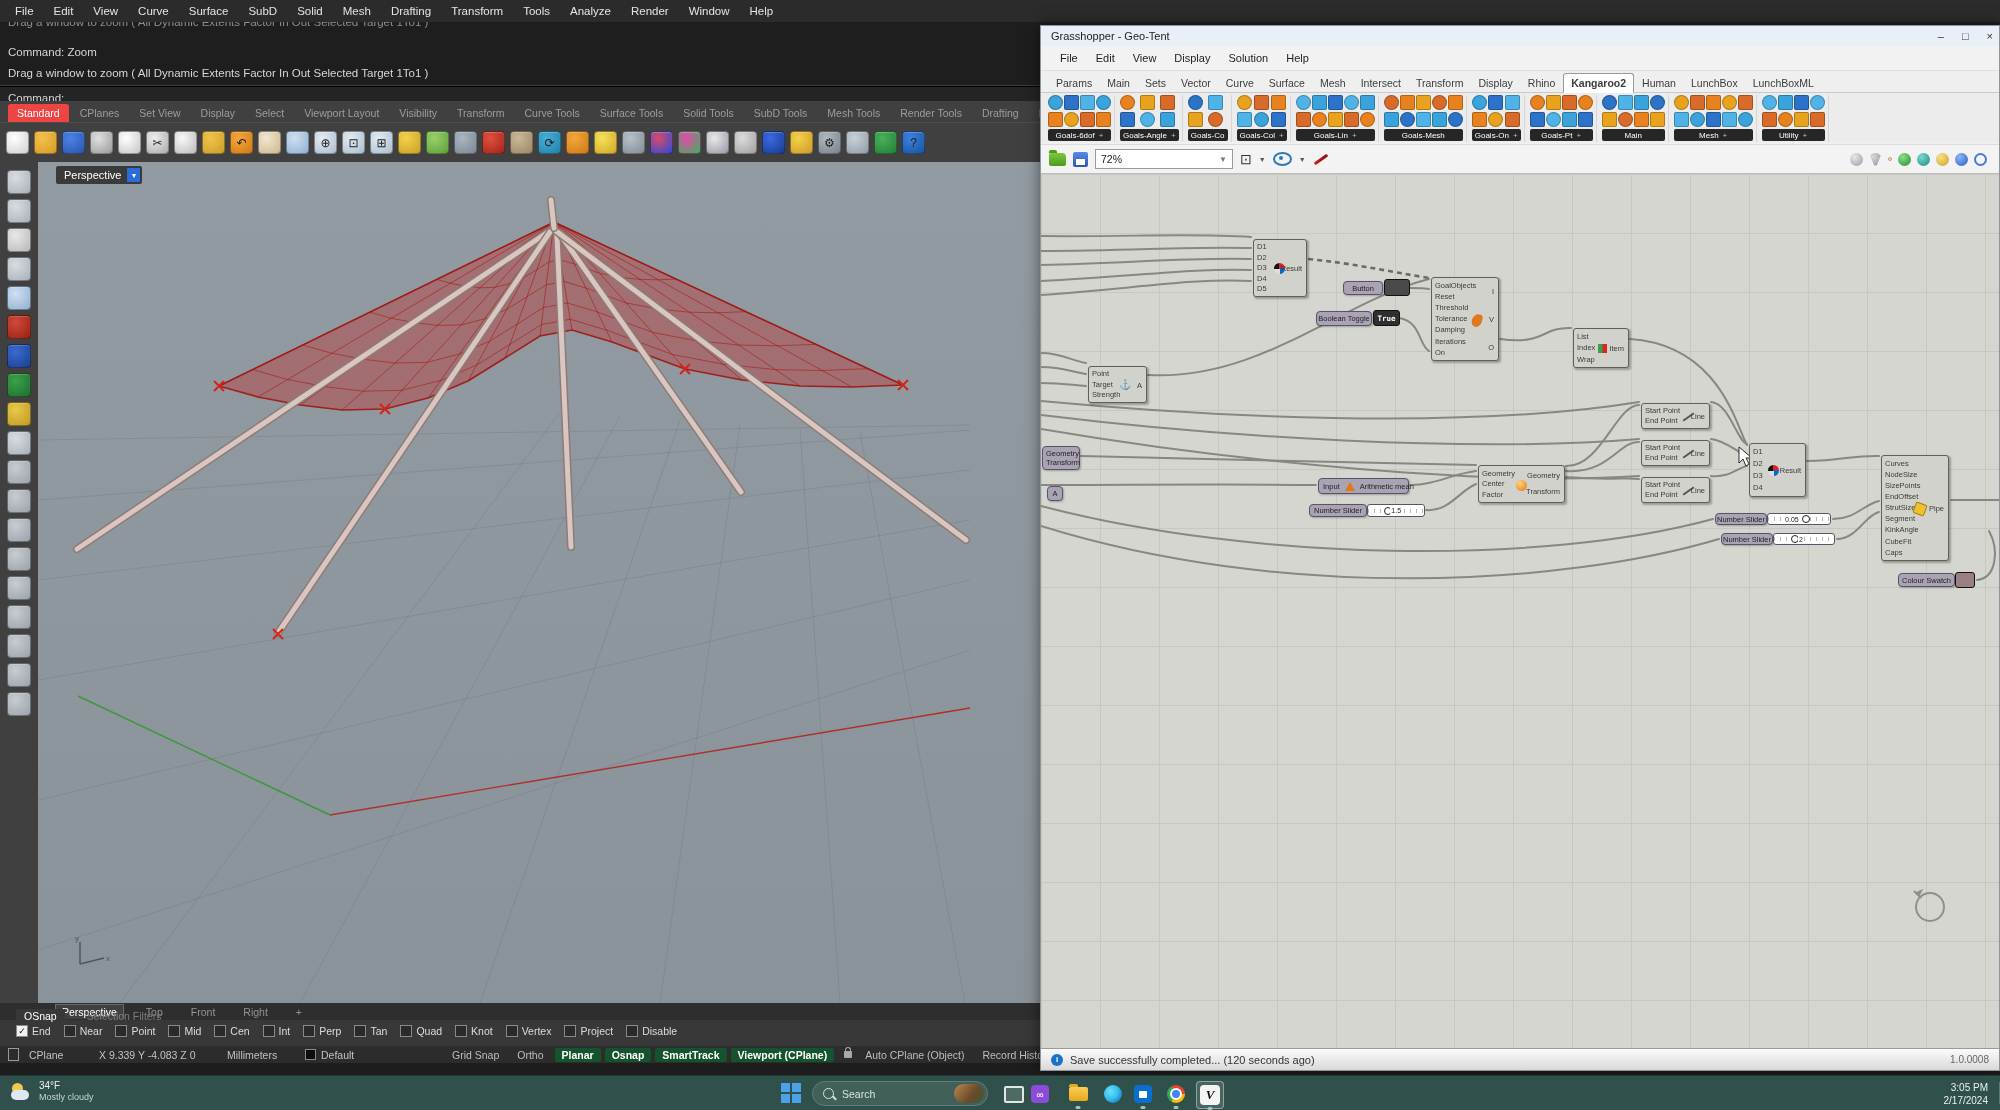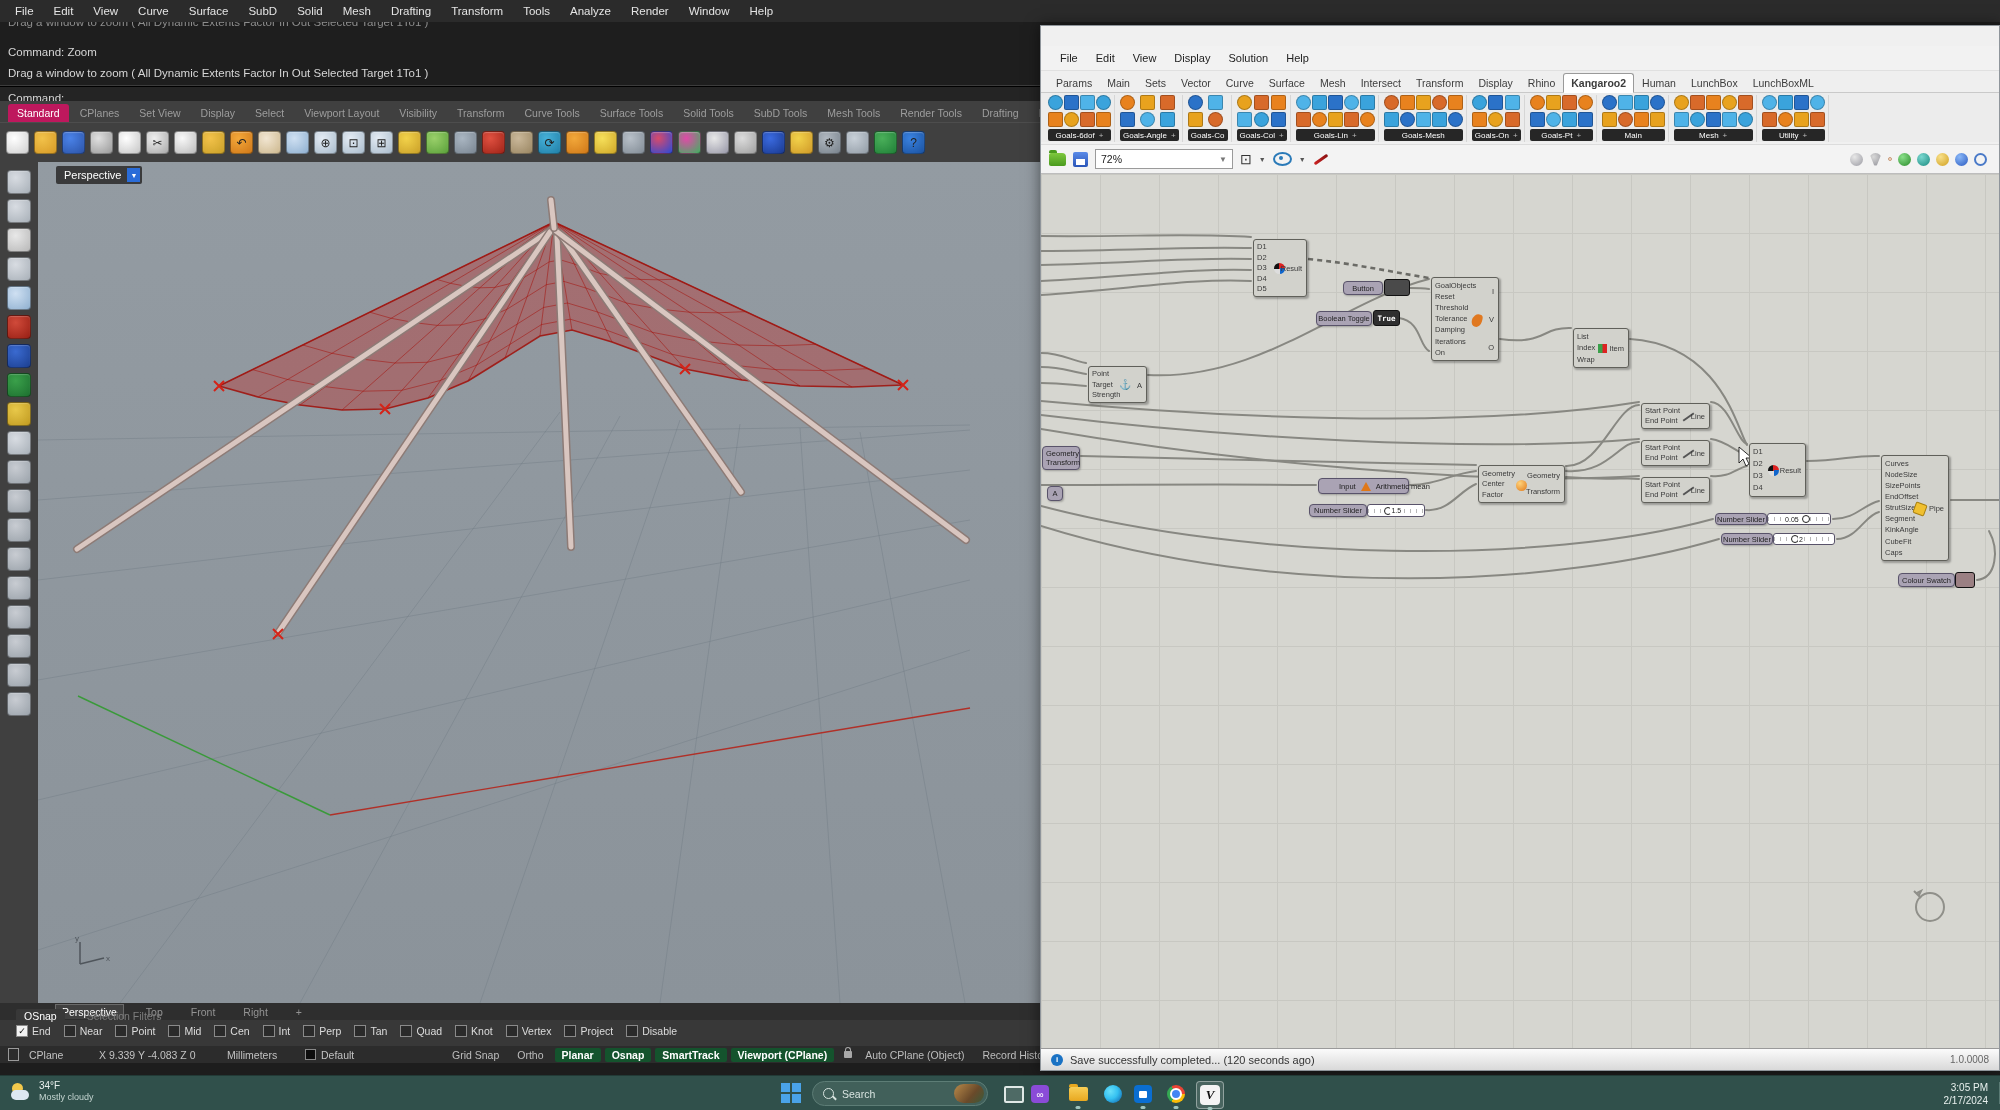--- a/index.html
+++ b/index.html
@@ -9,21 +9,21 @@
   
   #r-menubar{left:0;top:0;width:2000px;height:22px;background:#2b2b2b;display:flex;align-items:center;padding-left:6px;gap:2px;box-sizing:border-box;}
   #r-menubar span{color:#e4e4e4;font-size:11.5px;padding:2px 9px;cursor:default;}
   #r-cmd{left:0;top:22px;width:2000px;height:77px;background:#1e1e1e;color:#d6d6d6;font-size:11.5px;box-sizing:border-box;}
   .r-cmdline{padding:2px 8px;height:17px;line-height:15px;white-space:nowrap;overflow:hidden;}
   .r-cmdline.clip span{display:block;margin-top:-9px;color:#8d8d8d;}
   .r-cmdline.sep{border-bottom:1px solid #3c3c3c;}
   .r-prompt{padding:3px 8px;height:19px;line-height:16px;background:#242424;border-top:1px solid #000;}
   #r-tabs{left:0;top:101px;width:2000px;height:21px;background:#404040;display:flex;align-items:flex-end;padding-left:8px;gap:2px;box-sizing:border-box;}
   #r-tabs span{color:#9d9d9d;font-size:10.5px;padding:3px 9px;}
-  #r-tabs span.active{background:#be185d;color:#fff;border-radius:3px 3px 0 0;}
+  #r-tabs span.active{background:#ef4444;color:#fff;border-radius:3px 3px 0 0;}
   #r-icons{left:0;top:122px;width:2000px;height:40px;background:#404040;border-top:1px solid #4d4d4d;display:flex;align-items:center;gap:5px;padding-left:6px;box-sizing:border-box;}
   .tool-tile{width:21px;height:21px;border-radius:4px;border:1px solid rgba(0,0,0,.35);box-shadow:inset 0 1px 1px rgba(255,255,255,.25);display:flex;align-items:center;justify-content:center;font-size:12px;color:#222;}
   #r-side{left:0;top:162px;width:38px;height:841px;background:#404040;display:flex;flex-direction:column;align-items:center;gap:5px;padding-top:8px;box-sizing:border-box;}
   .side-tile{width:22px;height:22px;border-radius:4px;border:1px solid rgba(0,0,0,.4);box-shadow:inset 0 1px 1px rgba(255,255,255,.2);}
 
   
   #viewport{left:38px;top:162px;width:1002px;height:841px;background:linear-gradient(#939ba2,#8b939a);overflow:hidden;}
   #vp-label{position:absolute;left:18px;top:4px;height:18px;background:rgba(50,50,50,.92);display:flex;align-items:center;padding:0 2px 0 8px;border-radius:2px;}
   #vp-label .t{color:#fff;font-size:11px;margin-right:6px;}
   #vp-label .dd{width:13px;height:14px;background:#2a6cd8;color:#fff;font-size:7px;display:flex;align-items:center;justify-content:center;}
@@ -410,20 +410,28 @@
     <span id="st-right" style="display:flex;align-items:center;">
         <span class="st-item">Auto CPlane (Object)</span>
         <span class="st-item">Record History</span>
         <span class="st-item on">Filter</span>
         <span class="st-item on">Mini</span>
       </span>
   </div>
   <div class="abs" id="memstrip"></div>
 
   <div class="abs" id="gh">
+    <div id="gh-title">
+      <span class="t">Grasshopper - Geo-Tent</span>
+      <span class="btns">
+        <span>–</span>
+        <span>□</span>
+        <span>×</span>
+      </span>
+    </div>
     <div id="gh-menu">
     <span class="">File</span>
         <span class="">Edit</span>
         <span class="">View</span>
         <span class="">Display</span>
         <span class="">Solution</span>
         <span class="">Help</span>
       </div>
     <div id="gh-tabs">
         <span class="">Params</span>
@@ -737,21 +745,21 @@
       </div>
 
       <div class="capsule" style="left:1px;top:272px;width:38px;height:24px;flex-direction:column;justify-content:space-around;align-items:flex-start;padding-left:3px">
         <span style="display:flex;flex-direction:column;gap:2px">
             <span class="prow">Geometry</span>
             <span class="prow">Transform</span>
           </span>
       </div>
       <div class="capsule" style="left:6px;top:312px;width:16px;height:15px">A</div>
 
-      <div class="capsule" style="left:277px;top:304px;width:91px;height:16px;justify-content:flex-start;padding:0 20px;gap:5px">
+      <div class="capsule" style="left:277px;top:304px;width:91px;height:16px;justify-content:flex-start;padding:0 4px;gap:5px">
         <span>Input</span>
         <span class="warntri" style="position:static"></span>
         <span>Arithmetic mean</span>
       </div>
 
       <div class="capsule" style="left:268px;top:330px;width:58px;height:13px">Number Slider</div>
       <div class="track" style="left:326px;top:330px;width:58px;height:13px">
         <span class="knob" style="left:28%"></span>
         <span class="tval" style="margin-left:40%">1.5</span>
       </div>

